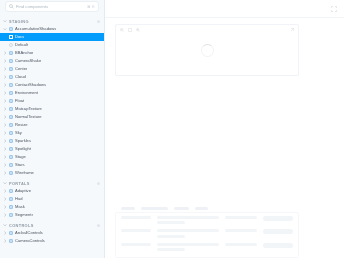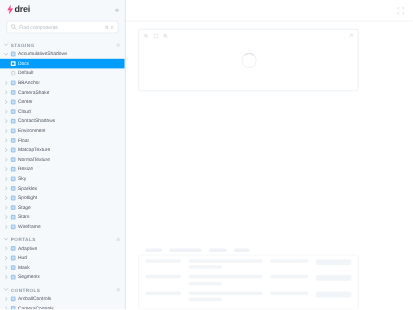--- a/index.html
+++ b/index.html
@@ -155,31 +155,20 @@
 
   .c1 { width: 30px; } .c2 { width: 62px; } .c3 { width: 32px; } .c4 { width: 30px; }
 </style>
 </head>
 <body>
 
 <div class="app">
 
   <div class="sidebar">
 
-    <div class="sb-head">
-      <div class="brand">
-        <svg class="bolt" viewBox="0 0 10 16">
-          <path d="M6 0 L0 9 H4 L3 16 L10 6 H5.5 Z" fill="#ff4785"></path>
-        </svg>
-        <span class="brand-name">drei</span>
-      </div>
-      <div class="head-dots">
-        <span class="head-dot"></span>
-      </div>
-    </div>
 
     <div class="sb-search">
       <svg class="mag" viewBox="0 0 10 10">
         <circle cx="4" cy="4" r="3" fill="none" stroke="#b6c0ca" stroke-width="1.2"></circle>
         <line x1="6.2" y1="6.2" x2="9" y2="9" stroke="#b6c0ca" stroke-width="1.2"></line>
       </svg>
       <span class="search-text">Find components</span>
       <span class="kbd">⌘ K</span>
     </div>
 

